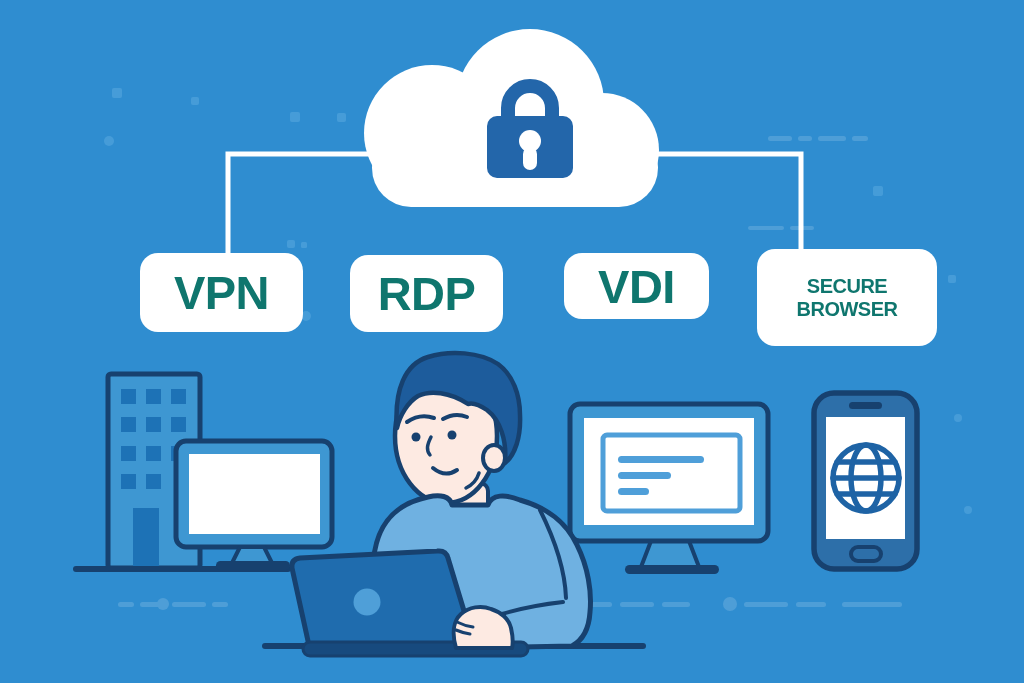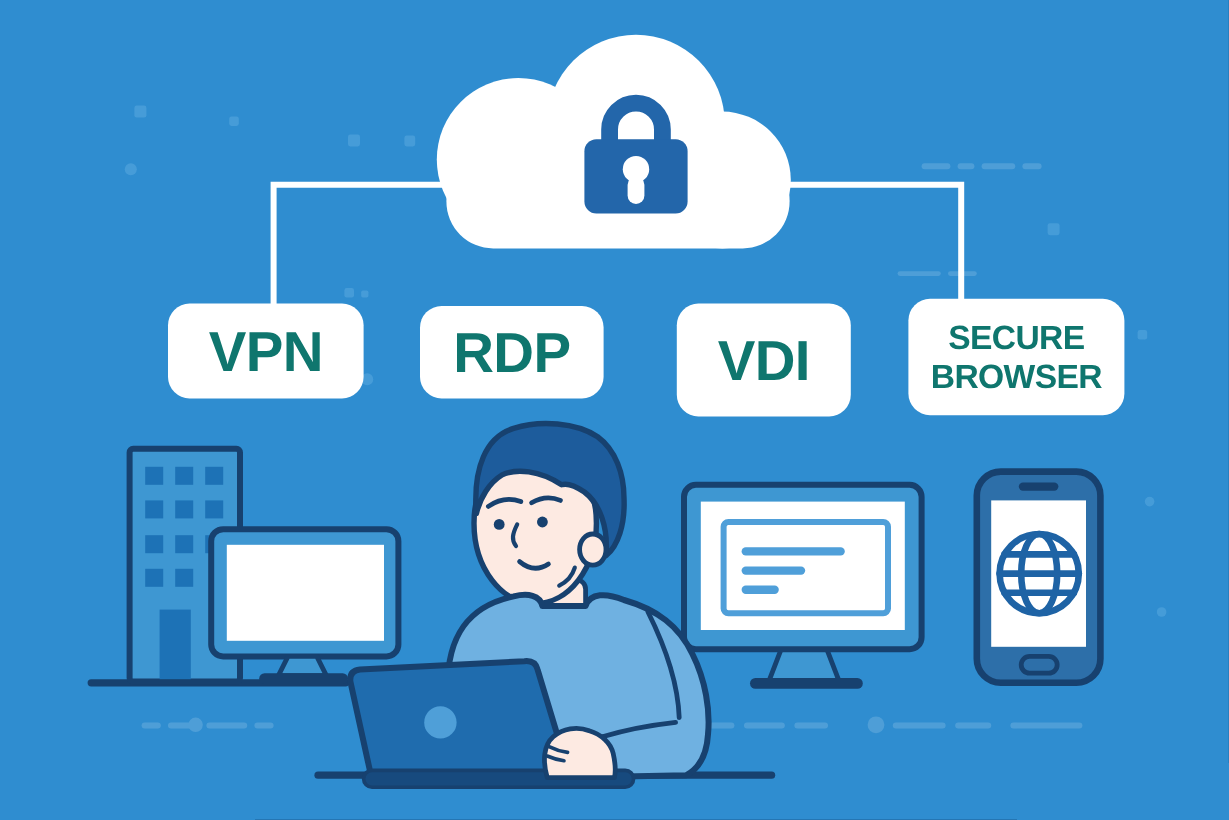--- a/index.html
+++ b/index.html
@@ -17,24 +17,24 @@
     border-radius:18px;
     display:flex;align-items:center;justify-content:center;
     color:#0f766e;
     font-weight:bold;
     letter-spacing:-0.5px;
     box-sizing:border-box;
     z-index:5;
   }
   .label-vpn{left:140px;top:253px;width:163px;height:79px;font-size:47px;}
   .label-rdp{left:350px;top:255px;width:153px;height:77px;font-size:47px;}
-  .label-vdi{left:564px;top:253px;width:145px;height:94px;font-size:47px;}
+  .label-vdi{left:564px;top:253px;width:145px;height:66px;font-size:47px;}
   .label-secure{
     left:757px;top:249px;width:180px;height:97px;
-    font-size:28px;line-height:1.12;text-align:center;padding:0 8px;
+    font-size:20px;line-height:1.12;text-align:center;padding:0 8px;
   }
 </style>
 </head>
 <body>
 
 <div class="stage">
 
   <svg class="art" viewBox="0 0 1024 683">
 
     <g stroke="none">

